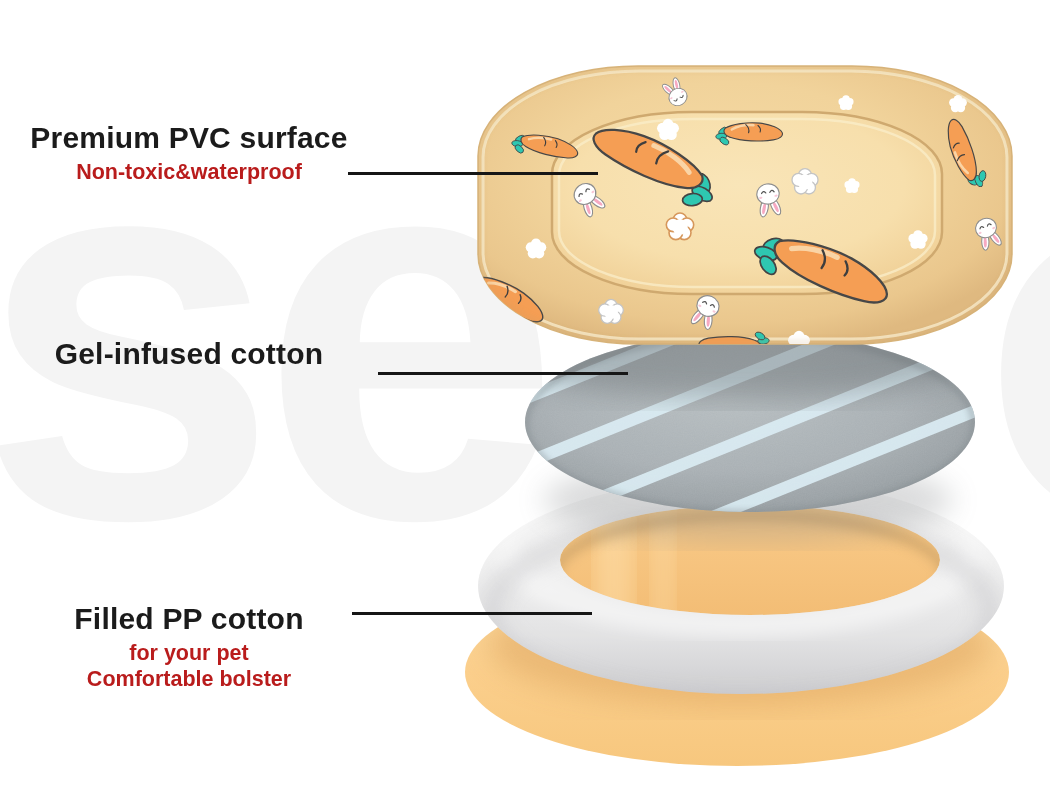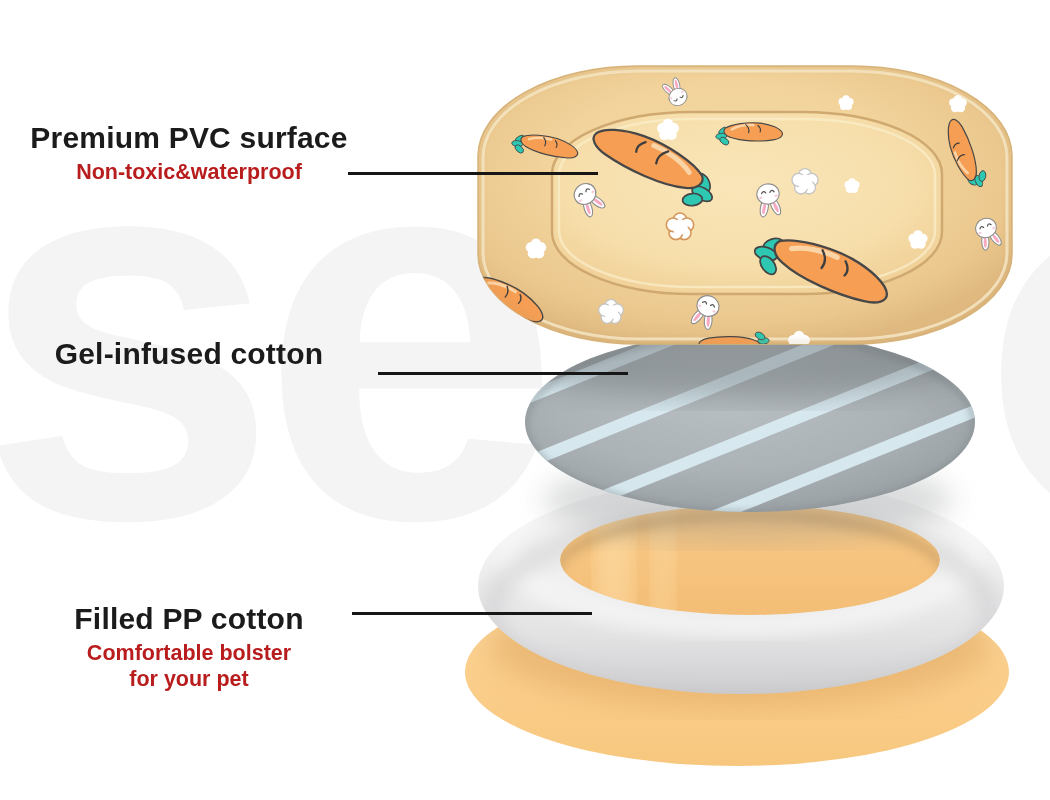--- a/index.html
+++ b/index.html
@@ -245,19 +245,19 @@
 
 <div class="callout" id="callout-pvc">
   <h2>Premium PVC surface</h2>
   <div class="sub">Non-toxic&amp;waterproof</div>
 </div>
 <div class="callout" id="callout-gel">
   <h2>Gel-infused cotton</h2>
 </div>
 <div class="callout" id="callout-cotton">
   <h2>Filled PP cotton</h2>
+  <div class="sub">for your pet</div>
   <div class="sub">Comfortable bolster</div>
-  <div class="sub">for your pet</div>
 </div>
 
 <div class="leader" id="leader-pvc"></div>
 <div class="leader" id="leader-gel"></div>
 <div class="leader" id="leader-cotton"></div>
 
 </body></html>

